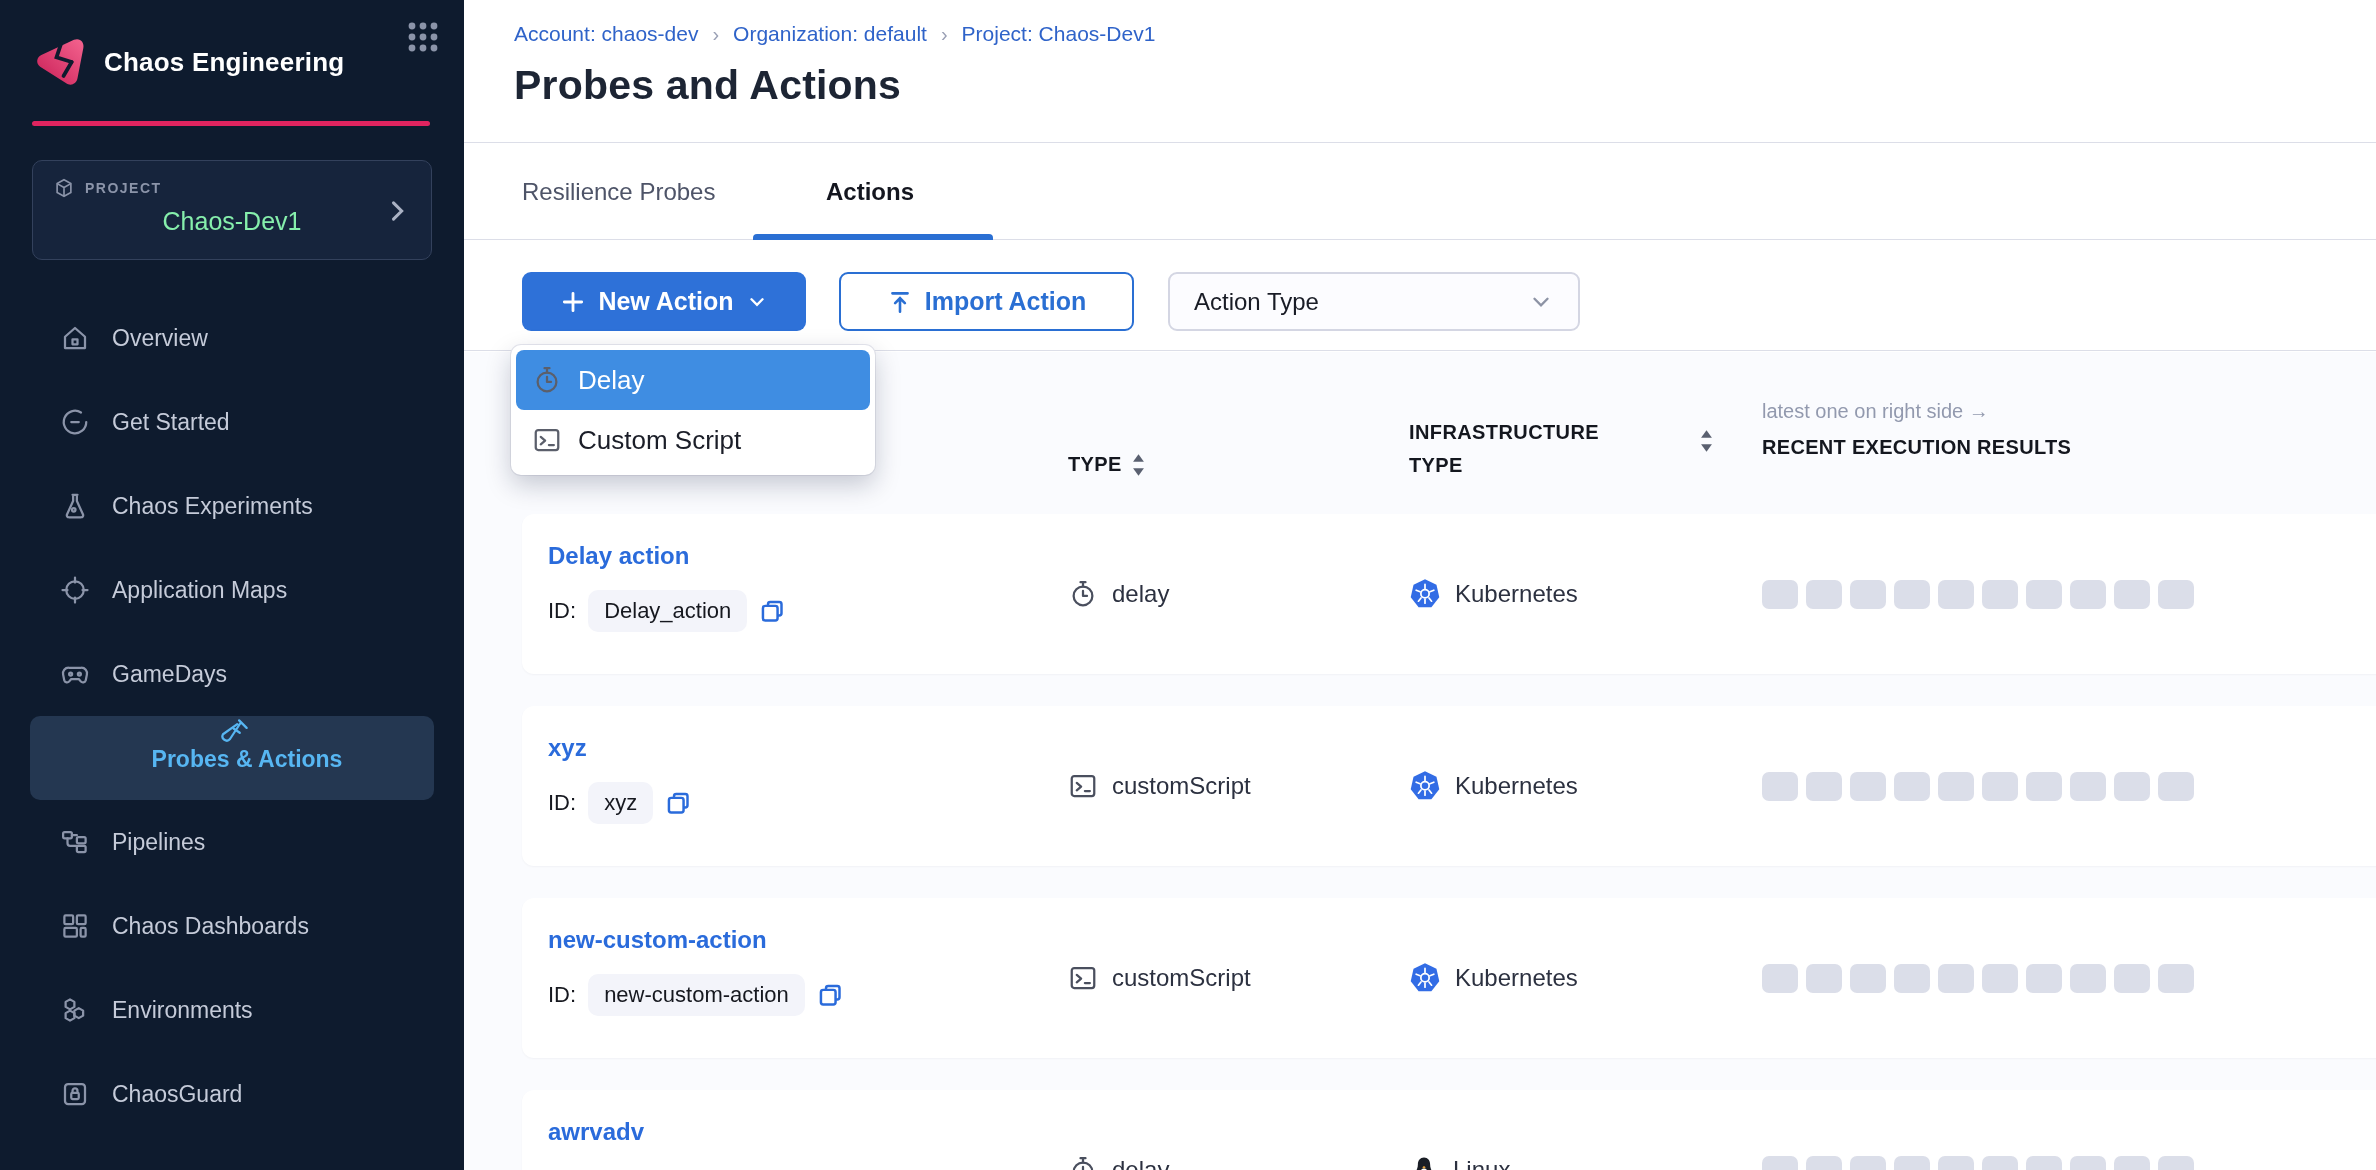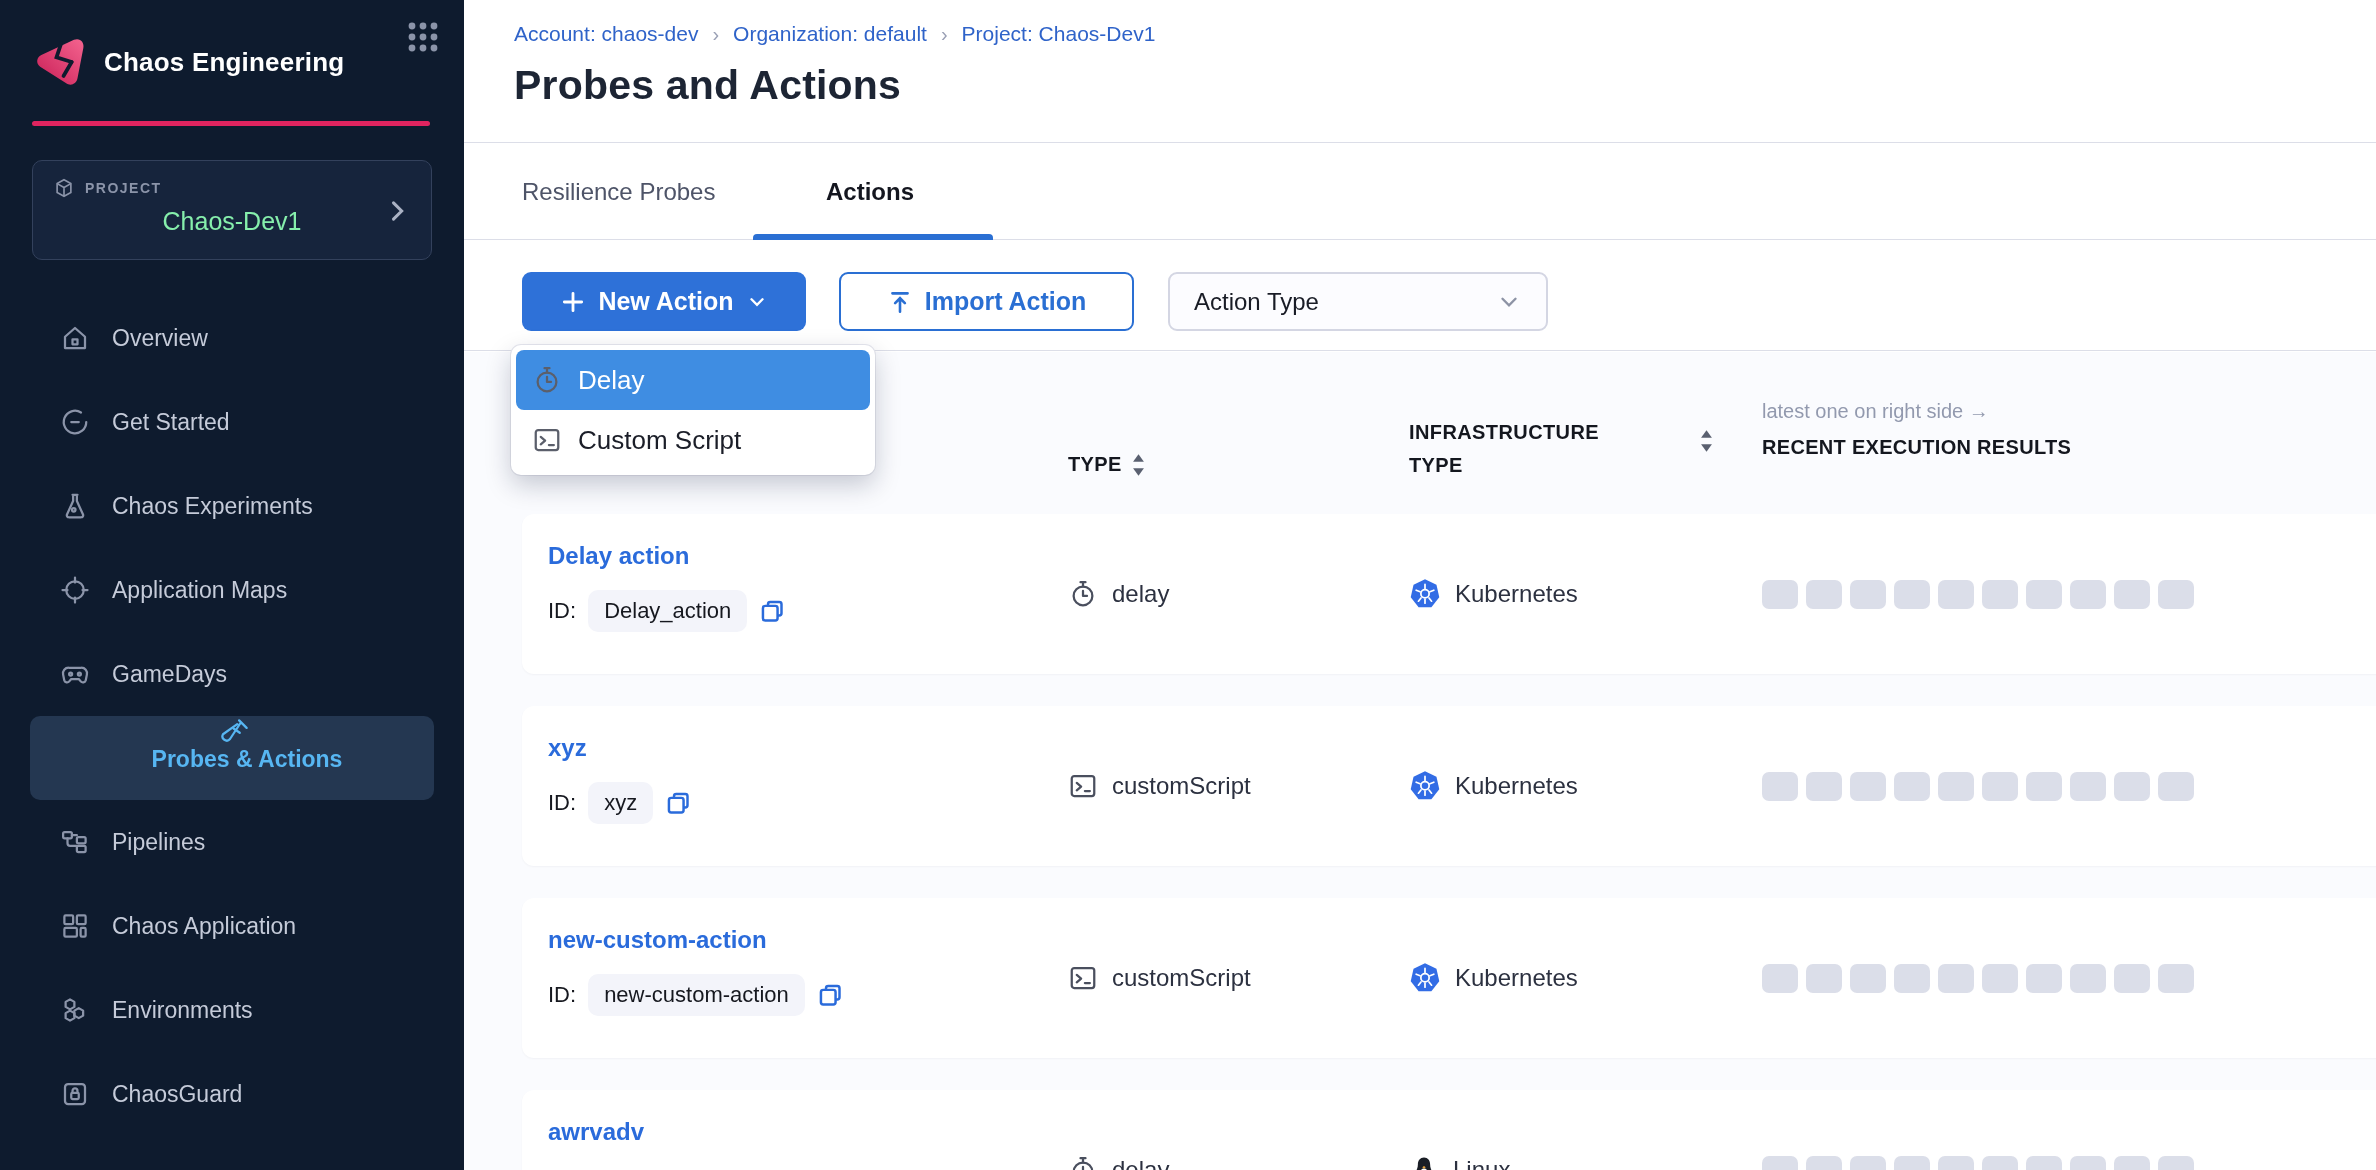--- a/index.html
+++ b/index.html
@@ -54,21 +54,21 @@
                    border-radius:4px 4px 0 0; background:#2a6fd3; }
 
   .toolbar-band { position:absolute; left:0; right:0; top:241px; height:110px; background:#fff;
                   border-bottom:1px solid #dcdee8; }
   .btn { position:absolute; top:31px; height:59px; display:flex; align-items:center;
          justify-content:center; border-radius:9px; font-size:25px; font-weight:bold;
          cursor:pointer; gap:12px; }
   .btn-primary { left:58px; width:284px; background:#2e71d8; color:#fff; }
   .btn-outline { left:375px; width:295px; background:#fff; color:#2a6fd3;
                  border:2px solid #2a6fd3; }
-  .select { position:absolute; left:704px; top:31px; width:380px; height:59px;
+  .select { position:absolute; left:704px; top:31px; width:412px; height:59px;
             background:#fcfcff; border:2px solid #d4d6e3; border-radius:9px;
             display:flex; align-items:center; padding:8px 24px; cursor:pointer; }
   .select-label { font-size:24px; color:#191c26; font-weight:normal; }
   .select-chevron { margin-left:auto; color:#8d93a5; }
 
   
   .content { position:absolute; left:0; right:0; top:352px; bottom:0; background:#fafbfe; }
 
   .thead { position:absolute; left:0; top:36px; right:0; height:116px; }
   .th { position:absolute; font-size:20px; font-weight:bold; color:#14171f;
@@ -232,21 +232,21 @@
   </div>
       <div class="nav-item">
     <span class="nav-icon">
           <svg viewBox="0 0 24 24" width="30" height="30" fill="none" stroke="currentColor" stroke-width="1.8" stroke-linecap="round" stroke-linejoin="round">
             <rect x="3.5" y="3.5" width="7" height="7" rx="1"></rect>
             <rect x="13.5" y="3.5" width="7" height="7" rx="1"></rect>
             <rect x="3.5" y="13.5" width="10" height="7" rx="1"></rect>
             <rect x="16.5" y="13.5" width="4" height="7" rx="1"></rect>
           </svg>
         </span>
-    <span class="nav-label">Chaos Application</span>
+    <span class="nav-label">Chaos Dashboards</span>
   </div>
       <div class="nav-item">
     <span class="nav-icon">
           <svg viewBox="0 0 24 24" width="30" height="30" fill="none" stroke="currentColor" stroke-width="1.8" stroke-linecap="round" stroke-linejoin="round">
             <path d="M8 3.5l3.5 2v4L8 11.5l-3.5-2v-4z"></path>
             <path d="M15 10.5l3.5 2v4L15 18.5l-3.5-2v-4z"></path>
             <path d="M8 12.5l3.5 2v4L8 20.5l-3.5-2v-4z"></path>
           </svg>
         </span>
     <span class="nav-label">Environments</span>

